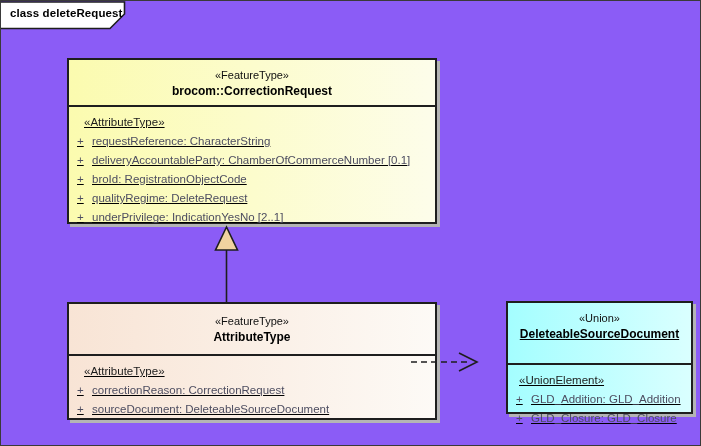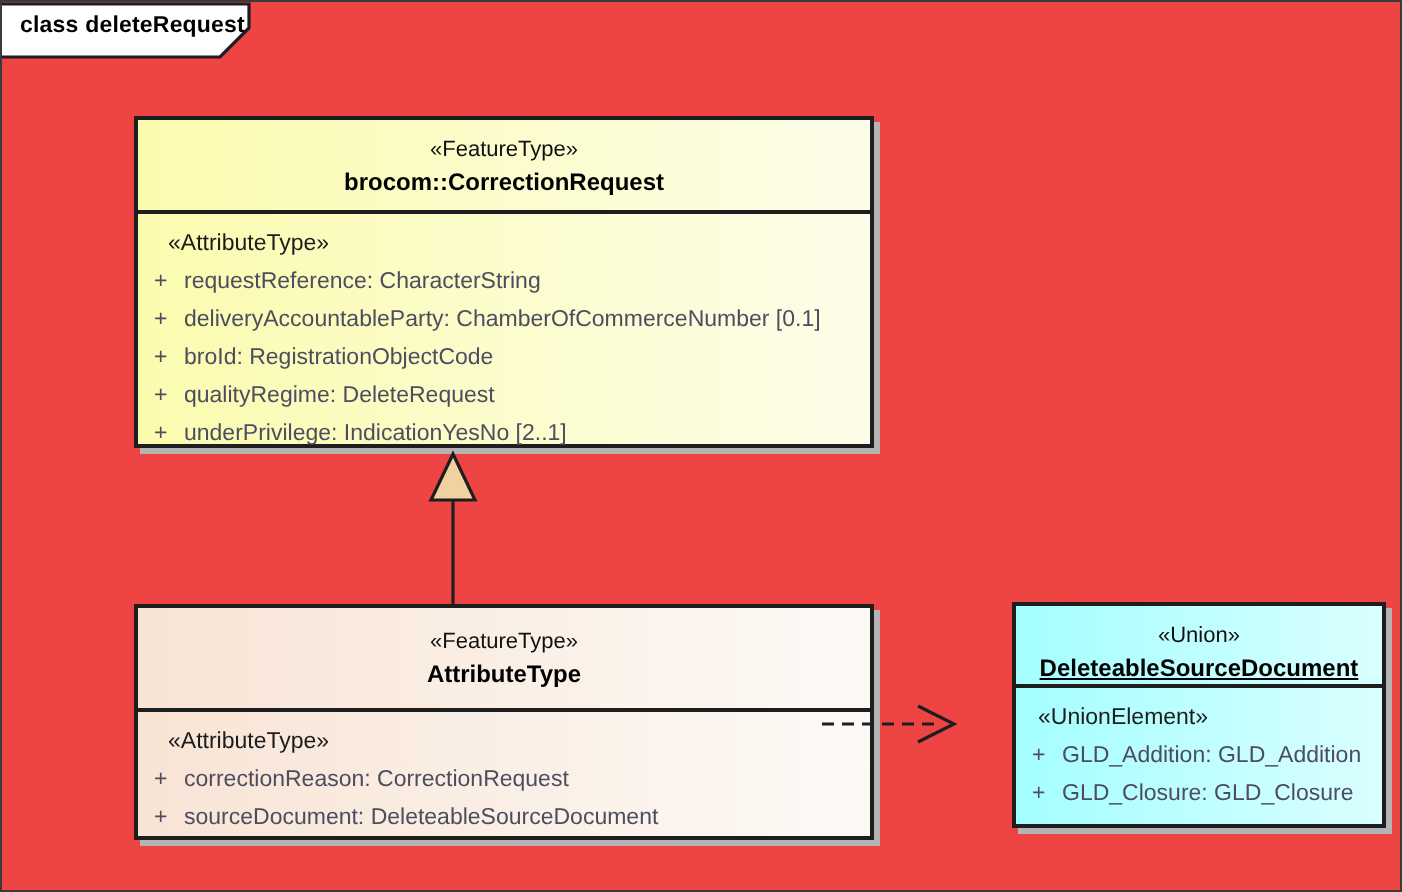--- a/index.html
+++ b/index.html
@@ -1,17 +1,17 @@
 <!DOCTYPE html>
 <html><head>
 <meta charset="utf-8">
 <style>
   html,body{margin:0;padding:0;background:#e8e8e8;font-family:"Liberation Sans",sans-serif;}
   .canvas{
-    position:relative;width:701px;height:446px;background:#ef4444;
+    position:relative;width:701px;height:446px;background:#8b5cf6;
     border:1px solid #3a3a3a;box-sizing:border-box;overflow:hidden;
   }
   
   .frame-tab{position:absolute;left:0;top:0;width:140px;height:32px;}
   .frame-tab-label{
     position:absolute;left:9px;top:6px;font-size:11.5px;font-weight:bold;color:#000;
     letter-spacing:0.1px;white-space:nowrap;
   }
   
   .uml-box{
@@ -22,21 +22,21 @@
   .box-yellow{background:linear-gradient(to right,#fbfbaf,#fdfdea);}
   .box-peach {background:linear-gradient(to right,#f8e4d5,#fdfaf6);}
   .box-cyan  {background:linear-gradient(to right,#a4feff,#daffff);}
   .uml-header{
     box-sizing:border-box;text-align:center;border-bottom:2px solid #1e1e1e;
     padding-top:7px;
   }
   .uml-stereotype{font-size:11px;color:#101010;line-height:16px;}
   .uml-classname{font-size:12px;font-weight:bold;color:#000;line-height:17px;}
   .uml-classname.underlined{text-decoration:underline;}
-  .uml-attrs{box-sizing:border-box;padding-top:6px;}
+  .uml-attrs{box-sizing:border-box;padding-top:6px;text-decoration:underline;}
   .attr-stereotype{font-size:11.5px;color:#1c1c1c;padding-left:15px;line-height:18px;margin-bottom:1px;}
   .attr-row{display:flex;line-height:19px;font-size:11.5px;color:#4d4d60;}
   .attr-vis{width:23px;padding-left:8px;box-sizing:border-box;flex:none;}
   .attr-text{white-space:nowrap;}
   
   .connector{position:absolute;}
 </style>
 </head>
 <body>
 
@@ -101,21 +101,21 @@
       </div>
     </div>
   </div>
 
   <svg class="connector" style="left:408px;top:345px;" width="70" height="32">
     <line x1="2" y1="16" x2="60" y2="16" stroke="#1e1e1e" stroke-width="1.6" stroke-dasharray="6,4"></line>
     <polyline points="50,7 68,16 50,25" fill="none" stroke="#1e1e1e" stroke-width="1.6"></polyline>
   </svg>
 
   <div class="uml-box box-cyan" style="left:477px;top:300px;width:187px;height:113px;">
-    <div class="uml-header" style="height:41px;">
+    <div class="uml-header" style="height:62px;">
       <div class="uml-stereotype">«Union»</div>
       <div class="uml-classname underlined">DeleteableSourceDocument</div>
     </div>
     <div class="uml-attrs">
       <div class="attr-stereotype" style="padding-left:11px;">«UnionElement»</div>
       <div class="attr-row">
         <span class="attr-vis">+</span>
         <span class="attr-text">GLD_Addition: GLD_Addition</span>
       </div>
       <div class="attr-row">

